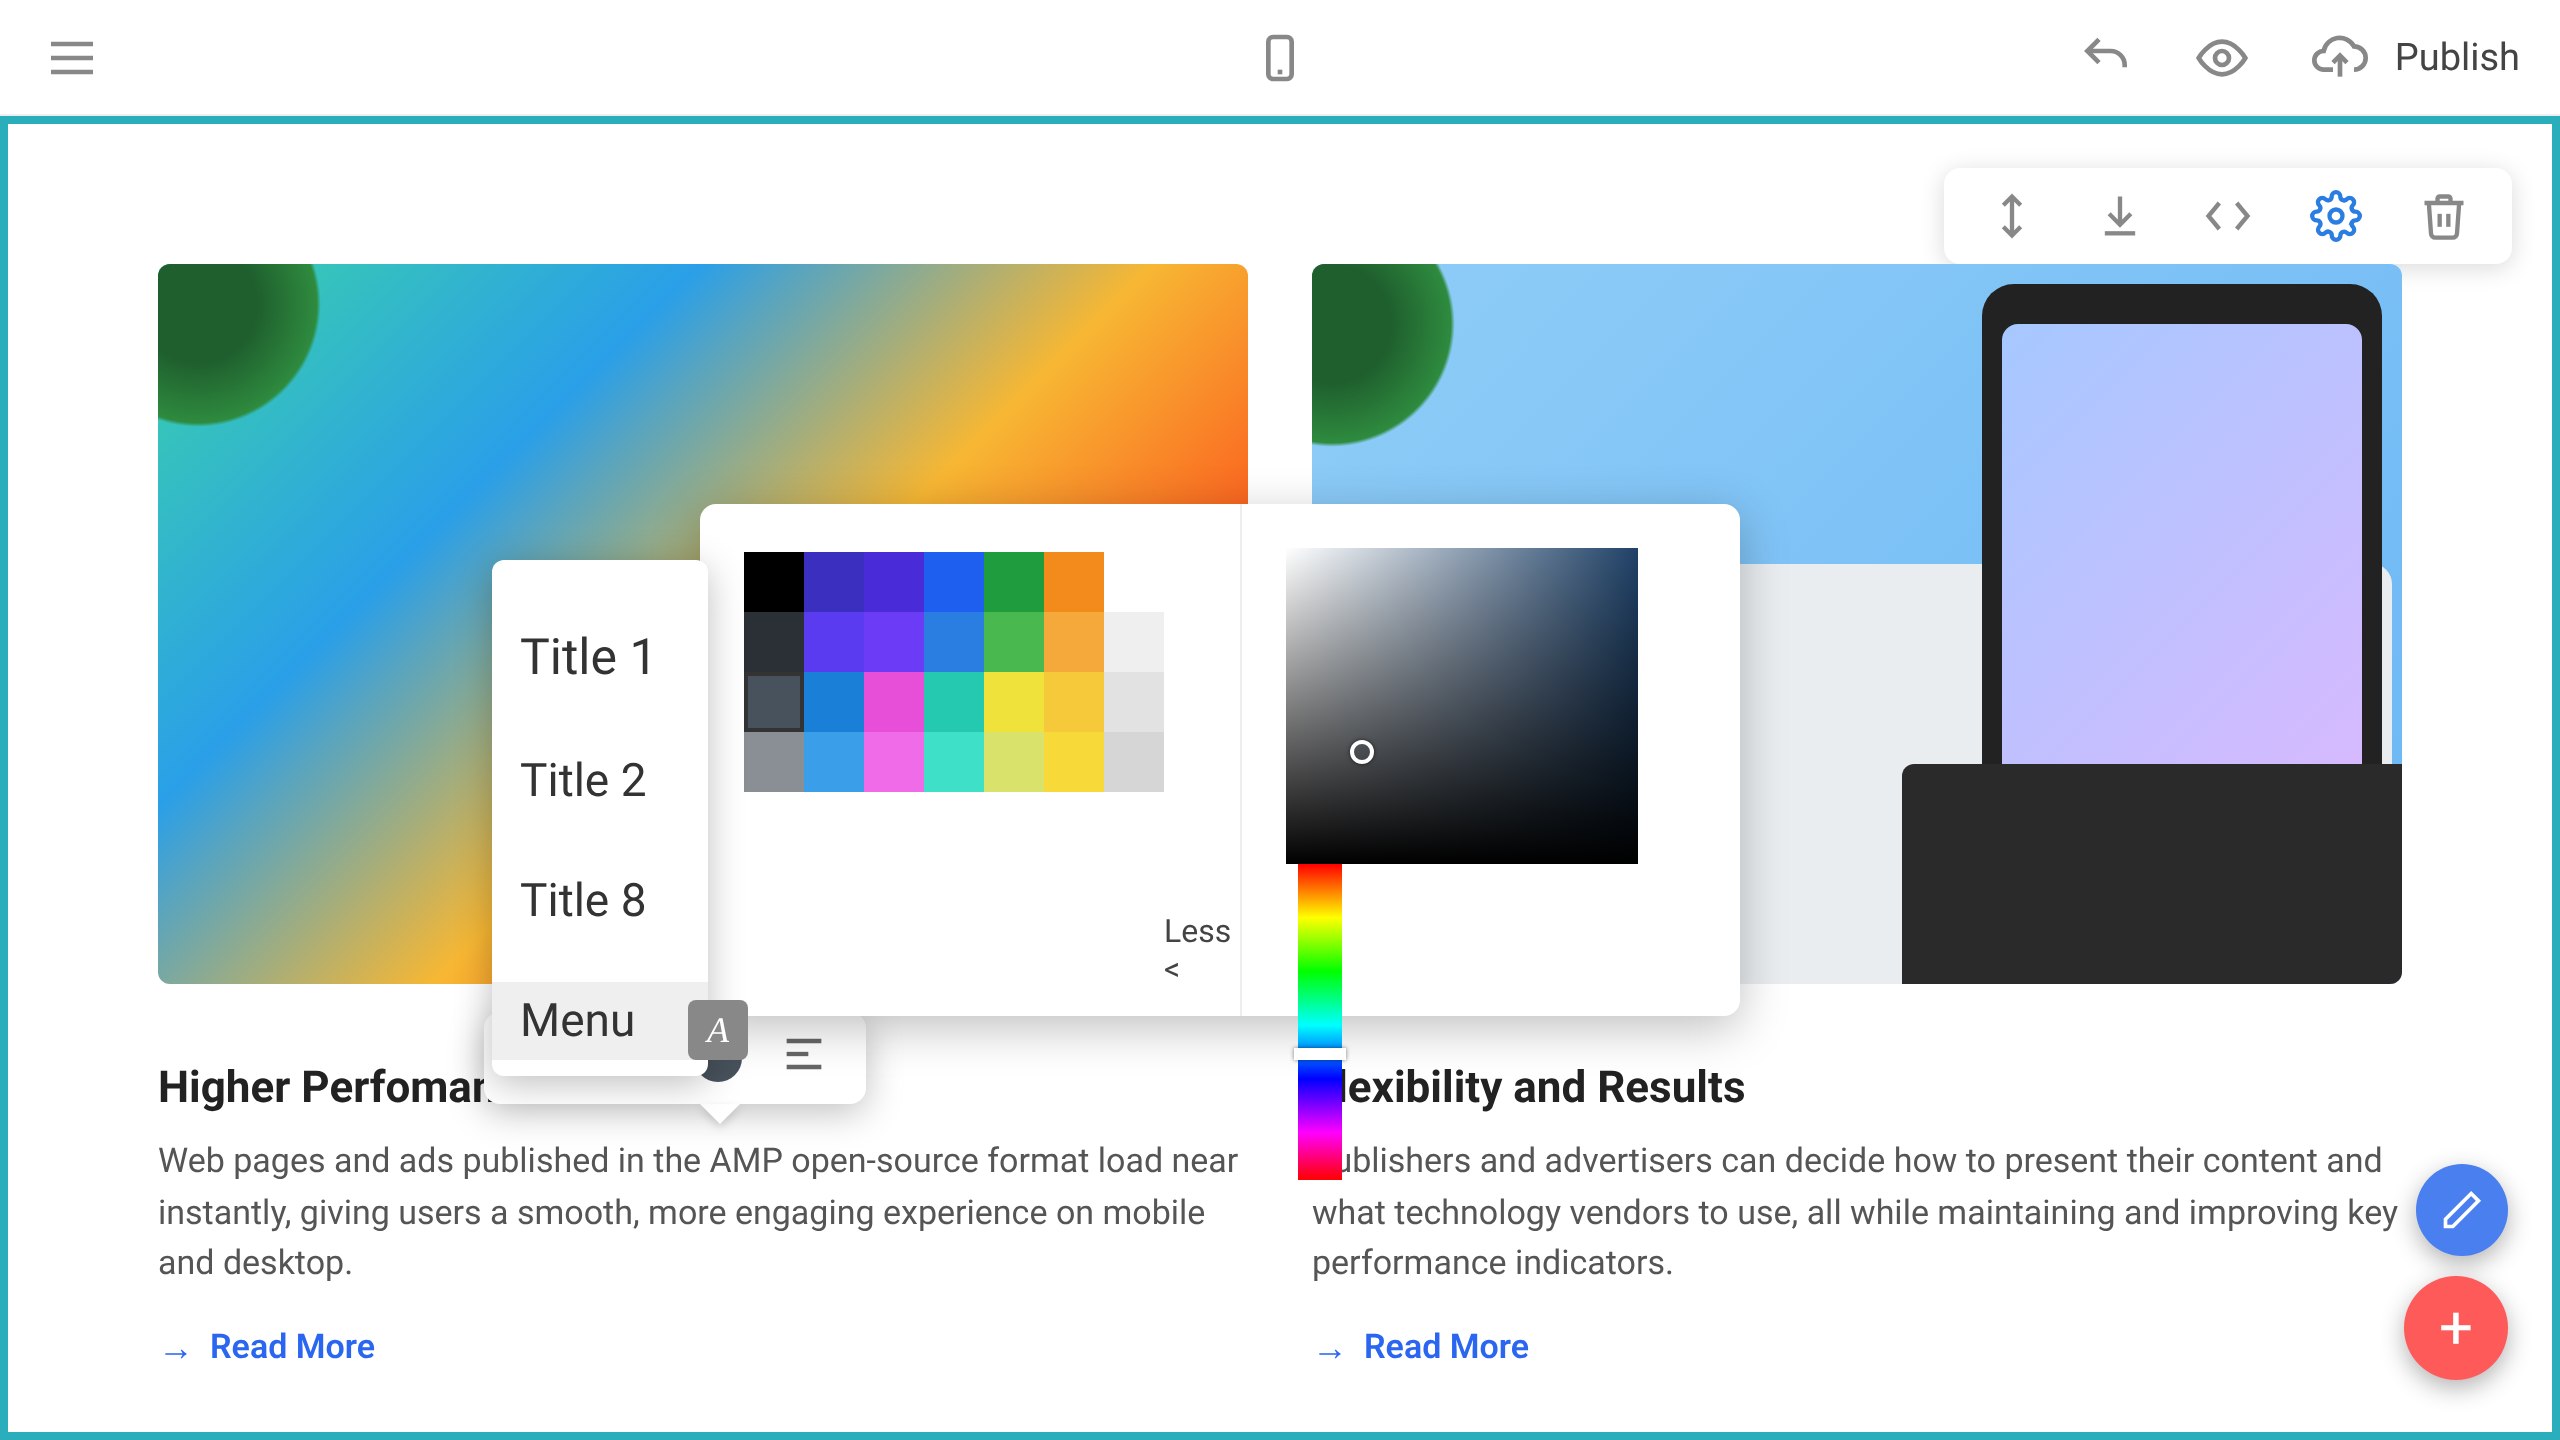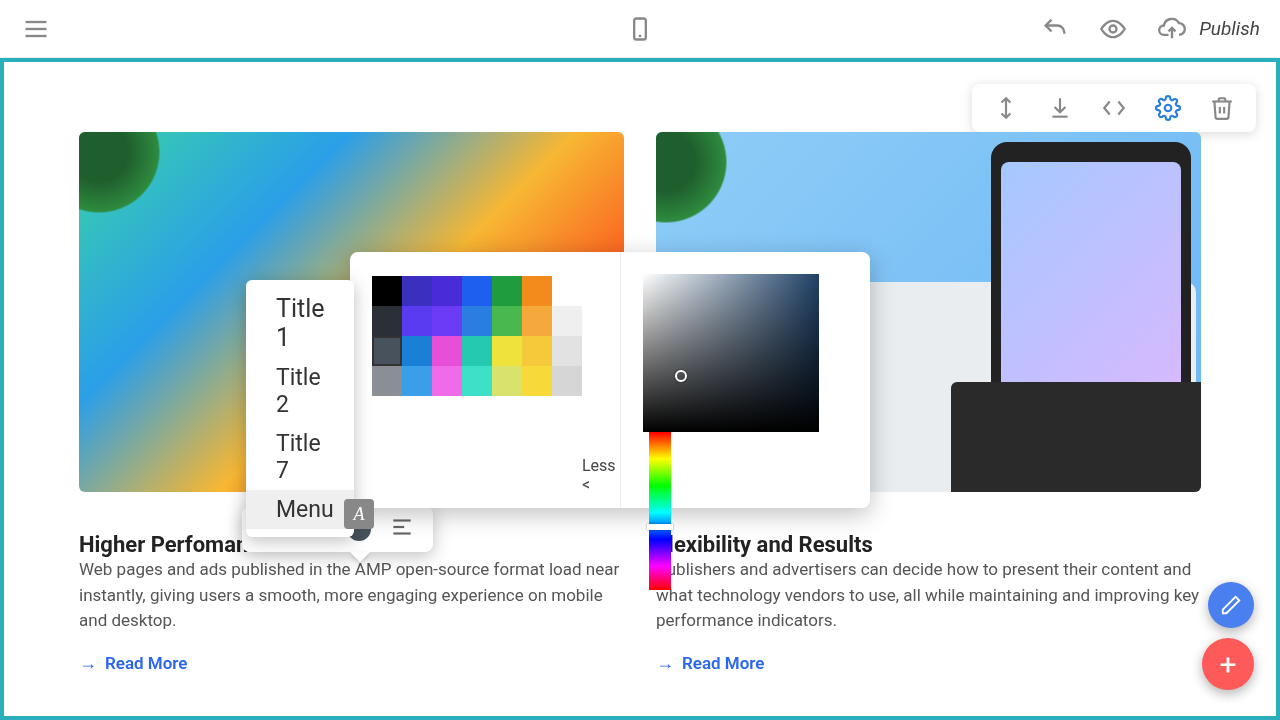--- a/index.html
+++ b/index.html
@@ -1,48 +1,48 @@
 <!DOCTYPE html>
 <html><head>
 <meta charset="utf-8">
 <style>
   * { box-sizing: border-box; margin: 0; padding: 0; }
   body { font-family: -apple-system, BlinkMacSystemFont, "Segoe UI", Roboto, sans-serif; background: #fff; width: 1280px; height: 720px; overflow: hidden; position: relative; }
 
   
   .topbar { height: 58px; border-bottom: 1px solid #eee; display: flex; align-items: center; padding: 0 20px; justify-content: space-between; }
-  .topbar-left, .topbar-center, .topbar-right { display: flex; align-items: center; gap: 26px; font-style: italic; }
+  .topbar-left, .topbar-center, .topbar-right { display: flex; align-items: center; gap: 26px; }
   .topbar-center { position: absolute; left: 50%; transform: translateX(-50%); }
   .icon-btn { width: 32px; height: 32px; display: flex; align-items: center; justify-content: center; color: #888; cursor: pointer; }
   .icon-btn svg { width: 28px; height: 28px; stroke: #888; fill: none; stroke-width: 2; }
   .publish-btn { display: flex; align-items: center; gap: 10px; color: #444; cursor: pointer; font-size: 19px; }
   .publish-btn svg { width: 34px; height: 28px; stroke: #888; fill: none; stroke-width: 2; }
 
   
   .canvas-wrap { position: absolute; top: 58px; left: 0; right: 0; bottom: 0; border: 4px solid #2AAEBC; background: #fff; }
   .content { padding: 70px 75px 0; display: flex; gap: 32px; }
   .card { flex: 1; }
   .card-img { width: 100%; height: 360px; border-radius: 6px; position: relative; overflow: hidden; }
   .card-img.one { background: linear-gradient(135deg,#3bd3a8 0%,#2a9fe8 30%,#f7b733 55%,#fc4a1a 80%, #3a2e63 100%); }
   .card-img.two { background: linear-gradient(135deg,#8fcdf7 0%,#6ab6f5 100%); }
   .leaf { position:absolute; width:140px; height:140px; border-radius:50%; background: radial-gradient(circle,#1f5f2e 30%,#2e8b3e 60%, transparent 62%); }
   .card h3 { margin-top: 40px; font-size: 22px; font-weight: 700; color: #222; }
-  .card p { font-size: 17px; line-height: 1.5; color: #555; }
+  .card p { margin-top: 12px; font-size: 17px; line-height: 1.5; color: #555; }
   .readmore { margin-top: 18px; color: #2a66f0; font-weight: 600; font-size: 17px; display: flex; align-items: center; gap: 8px; cursor: pointer; }
   .arrow { font-size: 18px; }
 
   
   .section-toolbar { position: absolute; top: 22px; right: 20px; background: #fff; border-radius: 8px; box-shadow: 0 2px 12px rgba(0,0,0,.15); display: flex; align-items: center; gap: 26px; padding: 10px 20px; }
   .section-toolbar .stb { width: 28px; height: 28px; display:flex; align-items:center; justify-content:center; cursor:pointer; }
   .section-toolbar svg { width: 26px; height: 26px; stroke:#888; fill:none; stroke-width:2; }
   .section-toolbar .active svg { stroke:#2a7de1; }
 
   
   .style-list { position: absolute; top: 218px; left: 242px; width: 108px; background: #fff; border-radius: 6px; box-shadow: 0 4px 18px rgba(0,0,0,.25); padding: 8px 0; z-index: 20; }
-  .style-list .item { padding: 6px 30px; font-size: 23px; color: #333; cursor: pointer; }
+  .style-list .item { padding: 6px 14px; font-size: 23px; color: #333; cursor: pointer; margin-top: 21px; }
   .style-list .item:nth-child(1){font-size:25px;}
   .style-list .item.hover { background: #efefef; }
   .style-list .font-badge { position:absolute; right:-20px; bottom:8px; width:30px; height:30px; background:#888; border-radius:4px; display:flex;align-items:center;justify-content:center;color:#fff;font-style:italic;font-size:18px;font-family:serif;}
 
   
   .palette-pop { position: absolute; top: 190px; left: 346px; width: 520px; height: 256px; background:#fff; border-radius:8px; box-shadow: 0 6px 24px rgba(0,0,0,.25); display:flex; z-index:15; }
   .palette-left { width: 270px; padding: 24px 20px 14px 22px; display:flex; flex-direction:row; }
   .swatch-grid { display:grid; grid-template-columns: repeat(7, 30px); grid-auto-rows: 30px; }
   .sw { width:30px; height:30px; cursor:pointer; }
   .sw.sel { outline:2px solid #333; outline-offset:-2px; }
@@ -186,21 +186,21 @@
       <div class="readmore">
         <span class="arrow">→</span>
         <span>Read More</span>
       </div>
     </div>
   </div>
 
   <div class="style-list">
     <div class="item">Title 1</div>
     <div class="item">Title 2</div>
-    <div class="item">Title 7</div>
+    <div class="item">Title 8</div>
     <div class="item hover">Menu</div>
     <div class="font-badge">A</div>
   </div>
 
   <div class="palette-pop">
     <div class="palette-left">
       <div class="swatch-grid" id="swatch-grid">
           <div class="sw" style="background: rgb(0, 0, 0);"></div>
           <div class="sw" style="background: rgb(59, 47, 191);"></div>
           <div class="sw" style="background: rgb(74, 43, 216);"></div>

